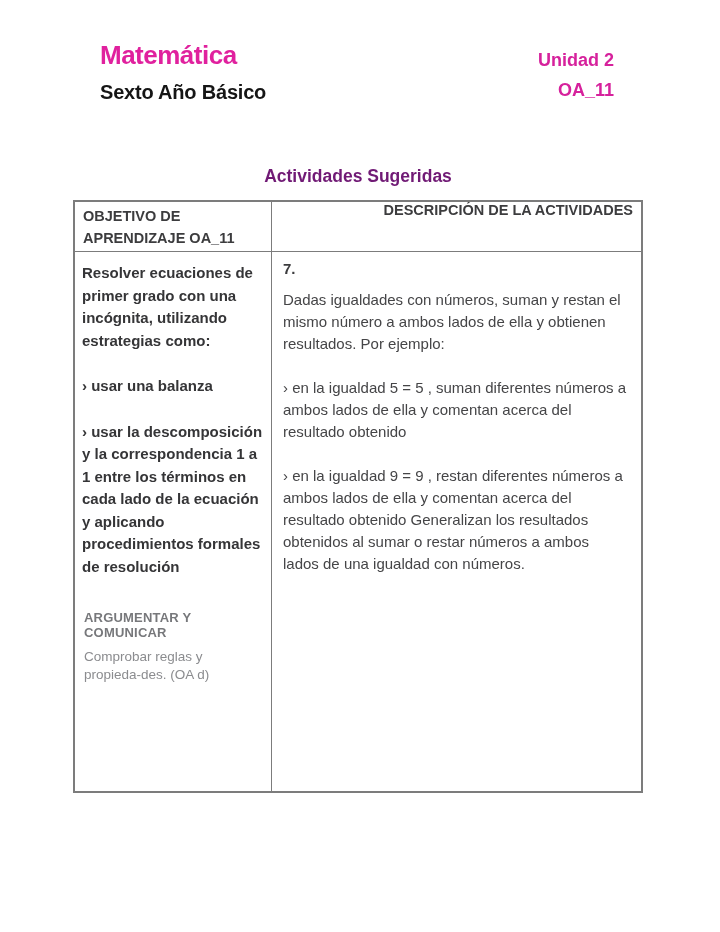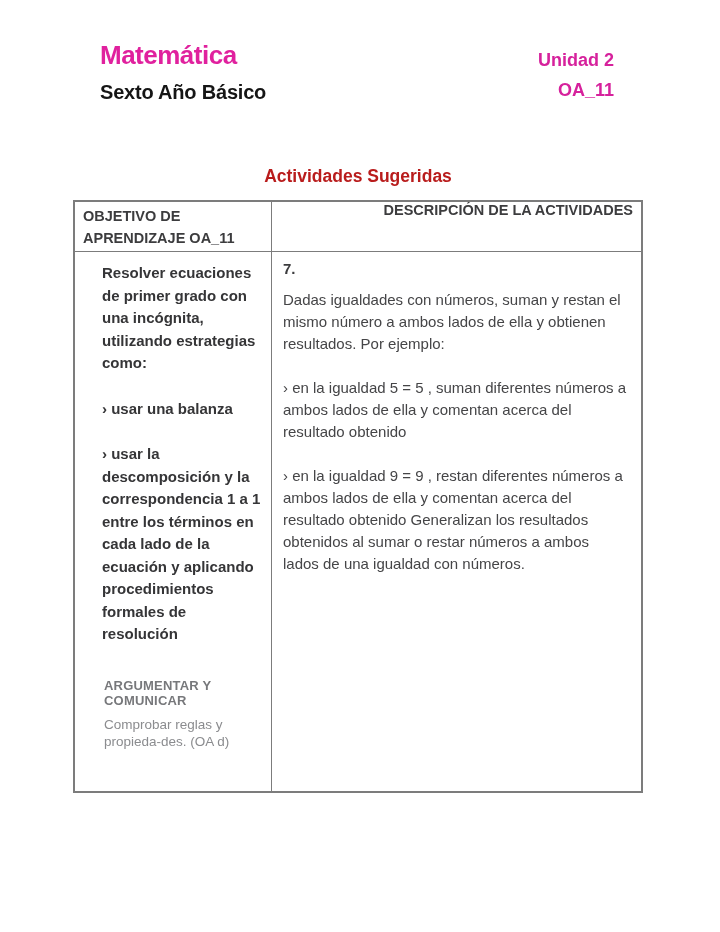--- a/index.html
+++ b/index.html
@@ -22,21 +22,21 @@
     font-size:20px; font-weight:bold; color:#151515;
     margin-top:12px; letter-spacing:-0.2px;
   }
   .header-right { position:absolute; right:106px; top:51px; text-align:right; }
   .unit { font-size:18px; font-weight:bold; color:#d6219c; line-height:1.1; }
   .oa   { font-size:18px; font-weight:bold; color:#d6219c; margin-top:9px; }
 
   
   .section-title {
     position:absolute; left:73px; top:166px; width:570px;
-    text-align:center; font-size:17.5px; font-weight:bold; color:#b91c1c;
+    text-align:center; font-size:17.5px; font-weight:bold; color:#701a75;
   }
 
   
   .doc-table {
     position:absolute; left:73px; top:200px; width:570px; height:593px;
     border:2px solid #7c7c7c;
     display:grid;
     grid-template-columns:197px 1fr;
     grid-template-rows:50px 1fr;
     background:#ffffff;
@@ -47,21 +47,21 @@
 
   .obj-header {
     padding:3px 8px;
     font-size:14.5px; font-weight:bold; color:#3c3c3e; line-height:1.55;
   }
   .desc-header {
     padding:0 8px; text-align:right;
     font-size:14.5px; font-weight:bold; color:#3c3c3e;
   }
 
-  .obj-body  { padding:10px 8px 10px 27px; }
+  .obj-body  { padding:10px 8px 10px 7px; }
   .desc-body { padding:8px 14px 10px 11px; }
 
   .obj-body p {
     font-size:15px; font-weight:bold; color:#353537;
     line-height:22.5px; margin-bottom:23px;
   }
   .skill { margin-top:32px; padding-left:2px; }
   .skill-title {
     font-size:13px; font-weight:bold; color:#77787b; letter-spacing:0.2px;
   }

